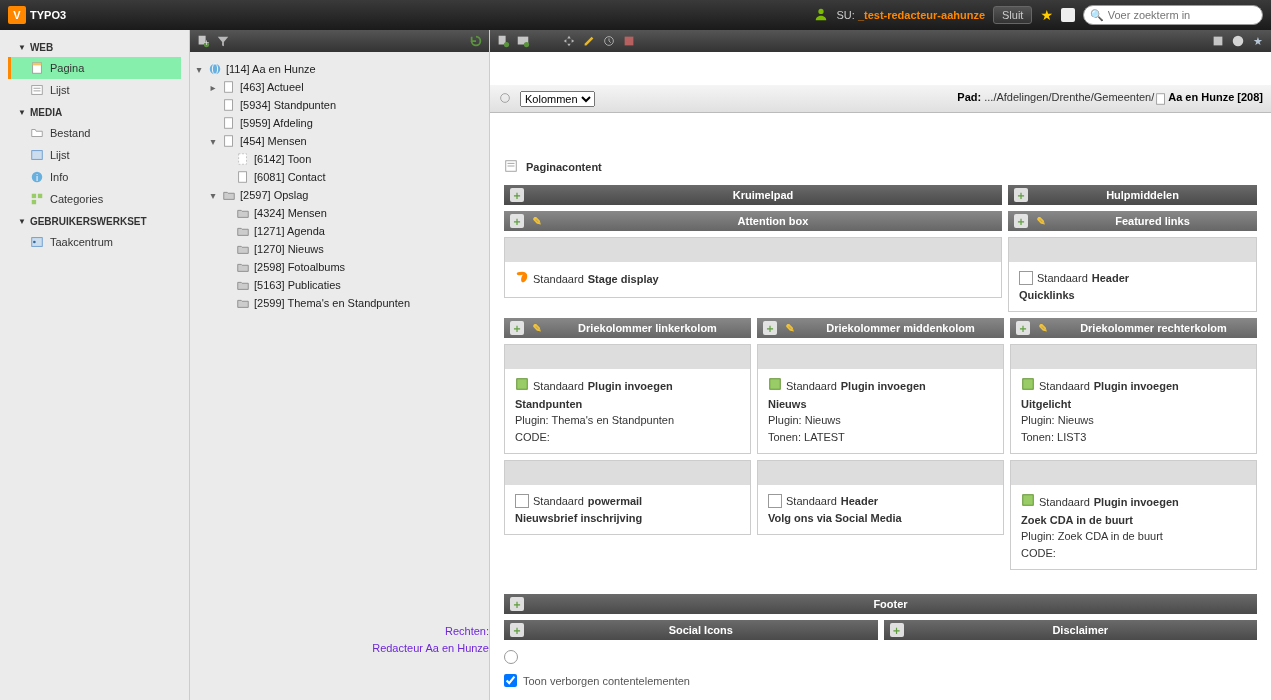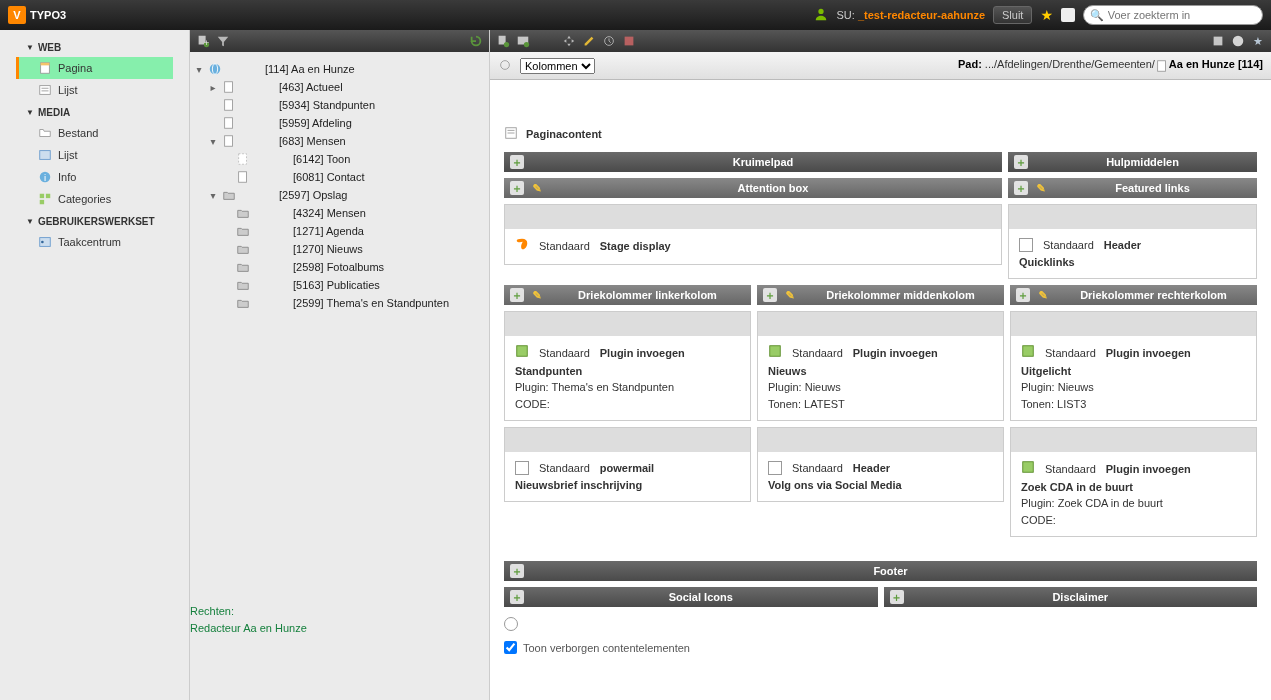--- a/index.html
+++ b/index.html
@@ -10,58 +10,58 @@
 .top-actions { display:flex; align-items:center; gap:8px; margin-left:auto; }
 .su-user { color:#ff8700; font-weight:bold; }
 .user-icon { color:#7cbb00; }
 .sluit-btn { background:linear-gradient(#555,#333); border:1px solid #666; border-radius:3px; padding:2px 8px; color:#ccc; cursor:pointer; }
 .star-icon { color:#ffcc00; font-size:14px; }
 .clipboard-icon { width:14px; height:14px; background:#eee; border-radius:2px; display:inline-block; }
 .search-box { background:#fff; border:1px solid #999; border-radius:10px; width:180px; height:20px; display:flex; align-items:center; padding:0 6px; }
 .search-box input { border:none; outline:none; flex:1; font-size:11px; color:#666; }
 .search-mag { color:#888; margin-right:4px; }
 .layout { display:flex; height:670px; }
-.module-menu { width:190px; background:#ebebeb; border-right:1px solid #ccc; padding:6px 16px; overflow-y:auto; }
+.module-menu { width:190px; background:#ebebeb; border-right:1px solid #ccc; padding:6px 8px; overflow-y:auto; }
 .mod-group { font-weight:bold; font-size:10px; color:#333; padding:6px 10px 4px; display:flex; align-items:center; gap:4px; cursor:pointer; }
 .mod-group::before { content:"▼"; font-size:8px; }
 .mod-item { padding:4px 10px 4px 22px; cursor:pointer; color:#333; display:flex; align-items:center; gap:6px; }
 .mod-item.active { background:#86efac; border-left:3px solid #ff8700; padding-left:19px; }
 .mm-icon { width:14px; height:14px; display:inline-block; }
 .tree-col { width:300px; background:#ebebeb; border-right:1px solid #ccc; display:flex; flex-direction:column; }
 .tree-toolbar { height:22px; background:linear-gradient(#555,#333); display:flex; align-items:center; padding:0 6px; gap:6px; }
 .tb-icon { width:14px; height:14px; opacity:0.85; cursor:pointer; display:inline-flex; align-items:center; justify-content:center; color:#cde; }
 .tree-body { flex:1; padding:8px 4px; overflow-y:auto; color:#333; position:relative; }
 .tree-node { padding:2px 0 2px 0; display:flex; align-items:center; gap:4px; cursor:pointer; white-space:nowrap; }
 .tree-toggle { width:10px; font-size:10px; color:#666; text-align:center; display:inline-block; }
 .tree-icon { width:14px; height:14px; display:inline-block; }
-.tree-label { color:#222;margin-left:39px; }
+.tree-label { color:#222; }
 .indent-1 { padding-left:14px; }
 .indent-2 { padding-left:28px; }
-.red-note { color:#15803d; text-align:left; font-size:16px; position:absolute; bottom:64px; left:0; right:0; line-height:1.5; }
+.red-note { color:#6d28d9; text-align:right; font-size:16px; position:absolute; bottom:44px; left:0; right:0; line-height:1.5; }
 .content-col { flex:1; display:flex; flex-direction:column; background:#fff; }
 .content-toolbar { height:22px; background:linear-gradient(#555,#333); display:flex; align-items:center; padding:0 6px; gap:6px; }
 .content-toolbar .spacer { flex:1; }
-.docheader { height:28px; background:linear-gradient(#f5f5f5,#e0e0e0); border-bottom:1px solid #bbb; display:flex; align-items:center; padding:8px 8px; gap:8px; }
+.docheader { height:28px; background:linear-gradient(#f5f5f5,#e0e0e0); border-bottom:1px solid #bbb; display:flex; align-items:center; padding:8px 8px; gap:8px;margin-top:33px; }
 .docheader select { font-size:11px; }
 .docheader .path { margin-left:auto; font-size:11px; color:#333; }
 .docheader .path b { color:#000; }
 .content-body { flex:1; overflow-y:auto; padding:10px 14px; color:#333;margin-top:36px; }
 .page-title { font-size:14px; font-weight:bold; display:flex; align-items:center; gap:8px; margin-bottom:10px; color:#333; }
 .col-header { background:linear-gradient(#6a6a6a,#4a4a4a); color:#fff; font-weight:bold; font-size:11px; padding:3px 6px; display:flex; align-items:center; gap:6px; }
 .col-header.light { background:linear-gradient(#888,#666); }
 .col-header .title { flex:1; text-align:center; }
 .hdr-icon { width:14px; height:14px; opacity:0.9; display:inline-flex; align-items:center; justify-content:center; }
 .pencil-icon { color:#ffcc33; }
 .plus-icon { color:#5fa43a; background:#eee; border-radius:2px; padding:0 1px; }
 .row { display:flex; gap:6px; margin-bottom:6px; }
 .col { flex:1; display:flex; flex-direction:column; gap:6px; }
 .ce { background:#fff; border:1px solid #ccc; }
 .ce-bar { background:#ddd; height:24px; }
 .ce-body { padding:8px 10px; font-size:11px; color:#333; line-height:1.5; }
-.ce-body .meta { display:flex; align-items:center; gap:10px; }
+.ce-body .meta { display:flex; align-items:center; gap:4px; }
 .ce-type-icon { width:14px; height:14px; border:1px solid #999; display:inline-block; }
 .ce-body strong { font-weight:bold; }
 .footer-spacer { height:18px; }
 .hidden-toggle { display:flex; align-items:center; gap:6px; margin-top:8px; color:#555; }
 .refresh-icon { width:14px; height:14px; border:1px solid #999; border-radius:50%; display:inline-block; }
 .icon-svg { width:14px; height:14px; }
 </style>
 </head>
 <body>
 
@@ -194,21 +194,21 @@
           <span class="tree-icon"><svg class="icon-svg" viewBox="0 0 16 16">
               <rect x="3" y="2" width="9" height="12" fill="#fff" stroke="#999"></rect>
             </svg></span>
           <span class="tree-label">[5959] Afdeling</span>
         </div>
       <div class="tree-node indent-1">
           <span class="tree-toggle">▾</span>
           <span class="tree-icon"><svg class="icon-svg" viewBox="0 0 16 16">
               <rect x="3" y="2" width="9" height="12" fill="#fff" stroke="#999"></rect>
             </svg></span>
-          <span class="tree-label">[683] Mensen</span>
+          <span class="tree-label">[454] Mensen</span>
         </div>
       <div class="tree-node indent-2">
           <span class="tree-toggle"></span>
           <span class="tree-icon"><svg class="icon-svg" viewBox="0 0 16 16">
               <rect x="3" y="2" width="9" height="12" fill="#fff" stroke="#bbb" stroke-dasharray="2"></rect>
             </svg></span>
           <span class="tree-label">[6142] Toon</span>
         </div>
       <div class="tree-node indent-2">
           <span class="tree-toggle"></span>
@@ -326,21 +326,21 @@
       <span><svg class="icon-svg" viewBox="0 0 16 16">
             <circle cx="8" cy="8" r="5" fill="none" stroke="#999"></circle>
           </svg></span>
       <select>
         <option>Kolommen</option>
       </select>
       <div class="path">
         <b>Pad:</b>
         <span>.../Afdelingen/Drenthe/Gemeenten/</span><span><svg class="icon-svg" viewBox="0 0 16 16" style="vertical-align:middle">
               <rect x="3" y="2" width="9" height="12" fill="#fff" stroke="#999"></rect>
-            </svg></span><b>Aa en Hunze [114]</b>
+            </svg></span><b>Aa en Hunze [208]</b>
       </div>
     </div>
     <div class="content-body">
       <div class="page-title">
         <span><svg class="icon-svg" viewBox="0 0 16 16">
               <rect x="2" y="2" width="12" height="12" fill="#fff" stroke="#999"></rect>
               <line x1="4" y1="5" x2="12" y2="5" stroke="#999"></line>
               <line x1="4" y1="8" x2="12" y2="8" stroke="#999"></line>
             </svg></span>
         <span>Paginacontent</span>

